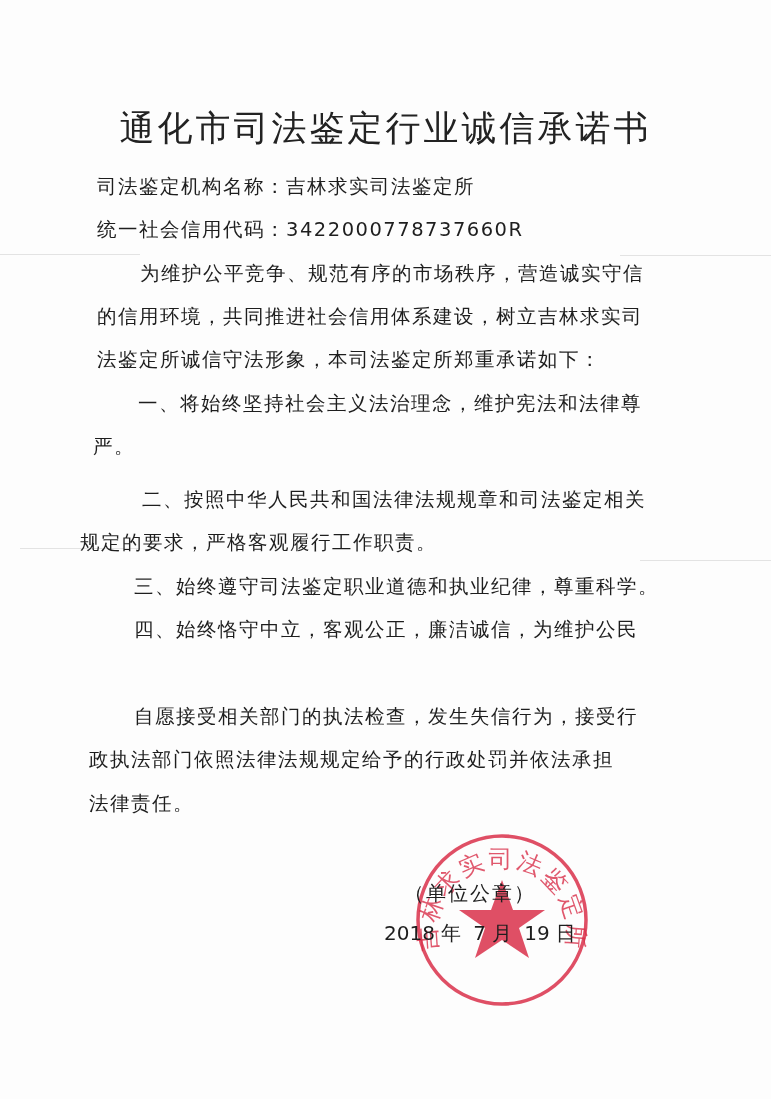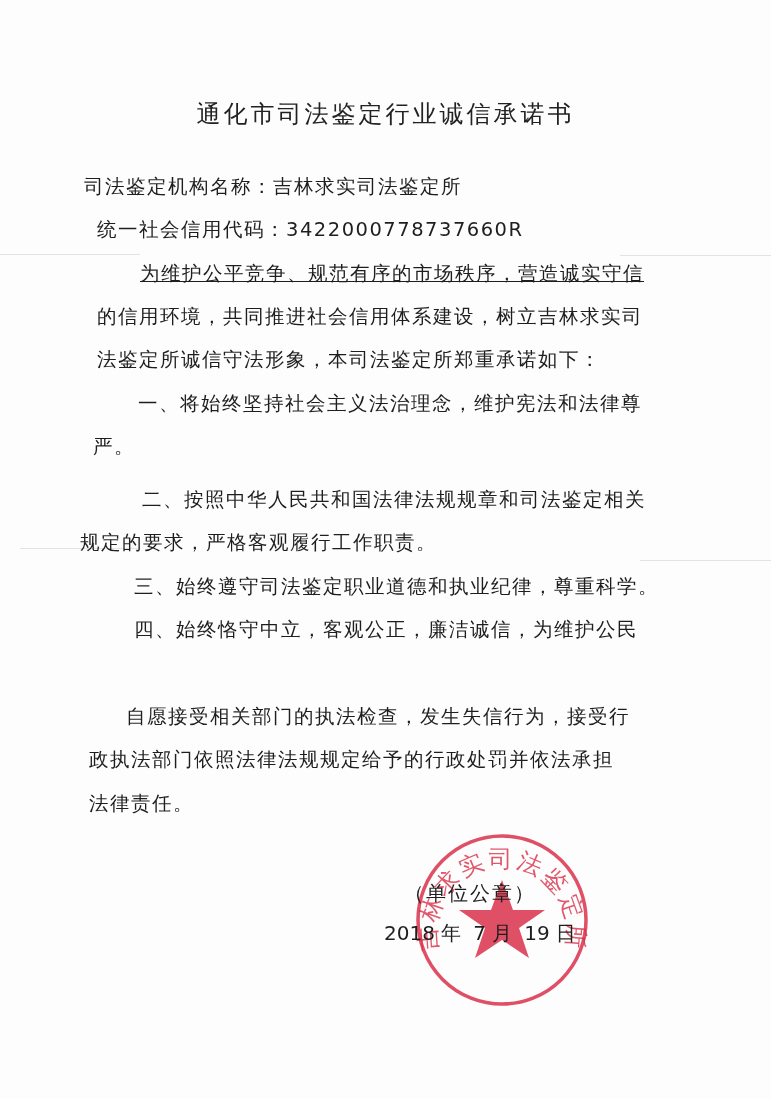--- a/index.html
+++ b/index.html
@@ -7,21 +7,21 @@
       width: 771px; height: 1099px;
       background: #fdfdfd;
       position: relative;
       overflow: hidden;
       font-family: "DejaVu Sans", "Liberation Sans", sans-serif;
       color: #1e1e1e;
     }
     .page { position: absolute; left: 0; top: 0; width: 771px; height: 1099px; }
     .title {
       position: absolute; left: 0; top: 82px; width: 771px;
-      text-align: center; font-size: 24px; letter-spacing: 3px;
+      text-align: center; font-size: 35px; letter-spacing: 3px;
       color: #222; font-weight: normal;
     }
     .line {
       position: absolute; font-size: 19.5px; white-space: nowrap;
       letter-spacing: 1.5px; color: #1e1e1e;
     }
     .scan-streak {
       position: absolute; height: 1px; background: rgba(150,150,150,0.25);
     }
     .stamp {
@@ -43,43 +43,43 @@
 
 <div class="page">
 
   <div class="scan-streak" style="left:0;top:254px;width:140px;"></div>
   <div class="scan-streak" style="left:620px;top:255px;width:151px;"></div>
   <div class="scan-streak" style="left:20px;top:548px;width:120px;"></div>
   <div class="scan-streak" style="left:640px;top:560px;width:131px;"></div>
 
   <h1 class="title">通化市司法鉴定行业诚信承诺书</h1>
 
-  <div class="line" style="left:84px;top:173px;text-align:right;">
+  <div class="line" style="left:97px;top:173px;text-align:right;">
     <span>司法鉴定机构名称：</span><span>吉林求实司法鉴定所</span>
   </div>
 
   <div class="line" style="left:97px;top:216px;">
     <span>统一社会信用代码：</span><span>3422000778737660R</span>
   </div>
 
-  <div class="line" style="left:140px;top:260px;text-decoration:underline;">为维护公平竞争、规范有序的市场秩序，营造诚实守信</div>
+  <div class="line" style="left:140px;top:260px;">为维护公平竞争、规范有序的市场秩序，营造诚实守信</div>
   <div class="line" style="left:97px;top:303px;">的信用环境，共同推进社会信用体系建设，树立吉林求实司</div>
   <div class="line" style="left:97px;top:346px;">法鉴定所诚信守法形象，本司法鉴定所郑重承诺如下：</div>
 
   <div class="line" style="left:138px;top:390px;">一、将始终坚持社会主义法治理念，维护宪法和法律尊</div>
   <div class="line" style="left:93px;top:433px;">严。</div>
 
   <div class="line" style="left:142px;top:486px;">二、按照中华人民共和国法律法规规章和司法鉴定相关</div>
   <div class="line" style="left:80px;top:529px;">规定的要求，严格客观履行工作职责。</div>
 
   <div class="line" style="left:134px;top:573px;">三、始终遵守司法鉴定职业道德和执业纪律，尊重科学。</div>
 
   <div class="line" style="left:134px;top:616px;">四、始终恪守中立，客观公正，廉洁诚信，为维护公民</div>
 
-  <div class="line" style="left:126px;top:703px;">自愿接受相关部门的执法检查，发生失信行为，接受行</div>
+  <div class="line" style="left:134px;top:703px;">自愿接受相关部门的执法检查，发生失信行为，接受行</div>
   <div class="line" style="left:89px;top:746px;">政执法部门依照法律法规规定给予的行政处罚并依法承担</div>
   <div class="line" style="left:89px;top:790px;">法律责任。</div>
 
   <svg class="stamp" viewBox="0 0 180 180">
     <defs>
       <path id="sealArc" d="M 30 130 A 66 66 0 1 1 150 130" fill="none"></path>
     </defs>
     <circle cx="90" cy="90" r="84" fill="none" stroke="#d9304a" stroke-width="3.5" opacity="0.85"></circle>
     <text font-size="24" fill="#d9304a" opacity="0.8" font-family="'DejaVu Sans', sans-serif" letter-spacing="3">
       <textPath href="#sealArc" startOffset="50%" text-anchor="middle">吉林求实司法鉴定所</textPath>

